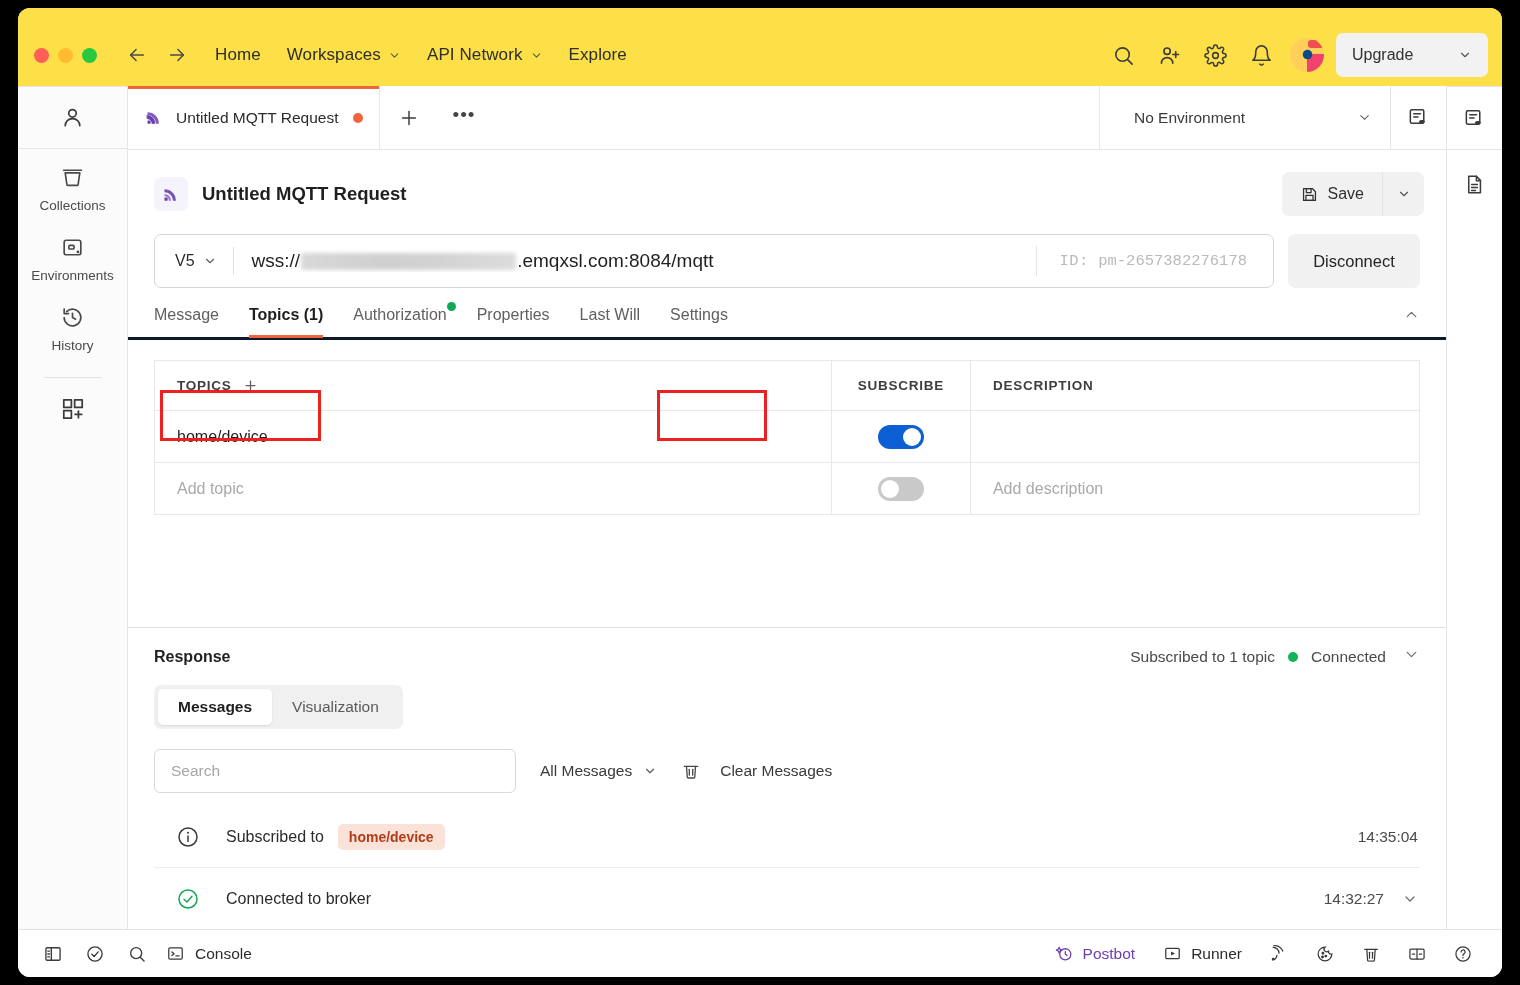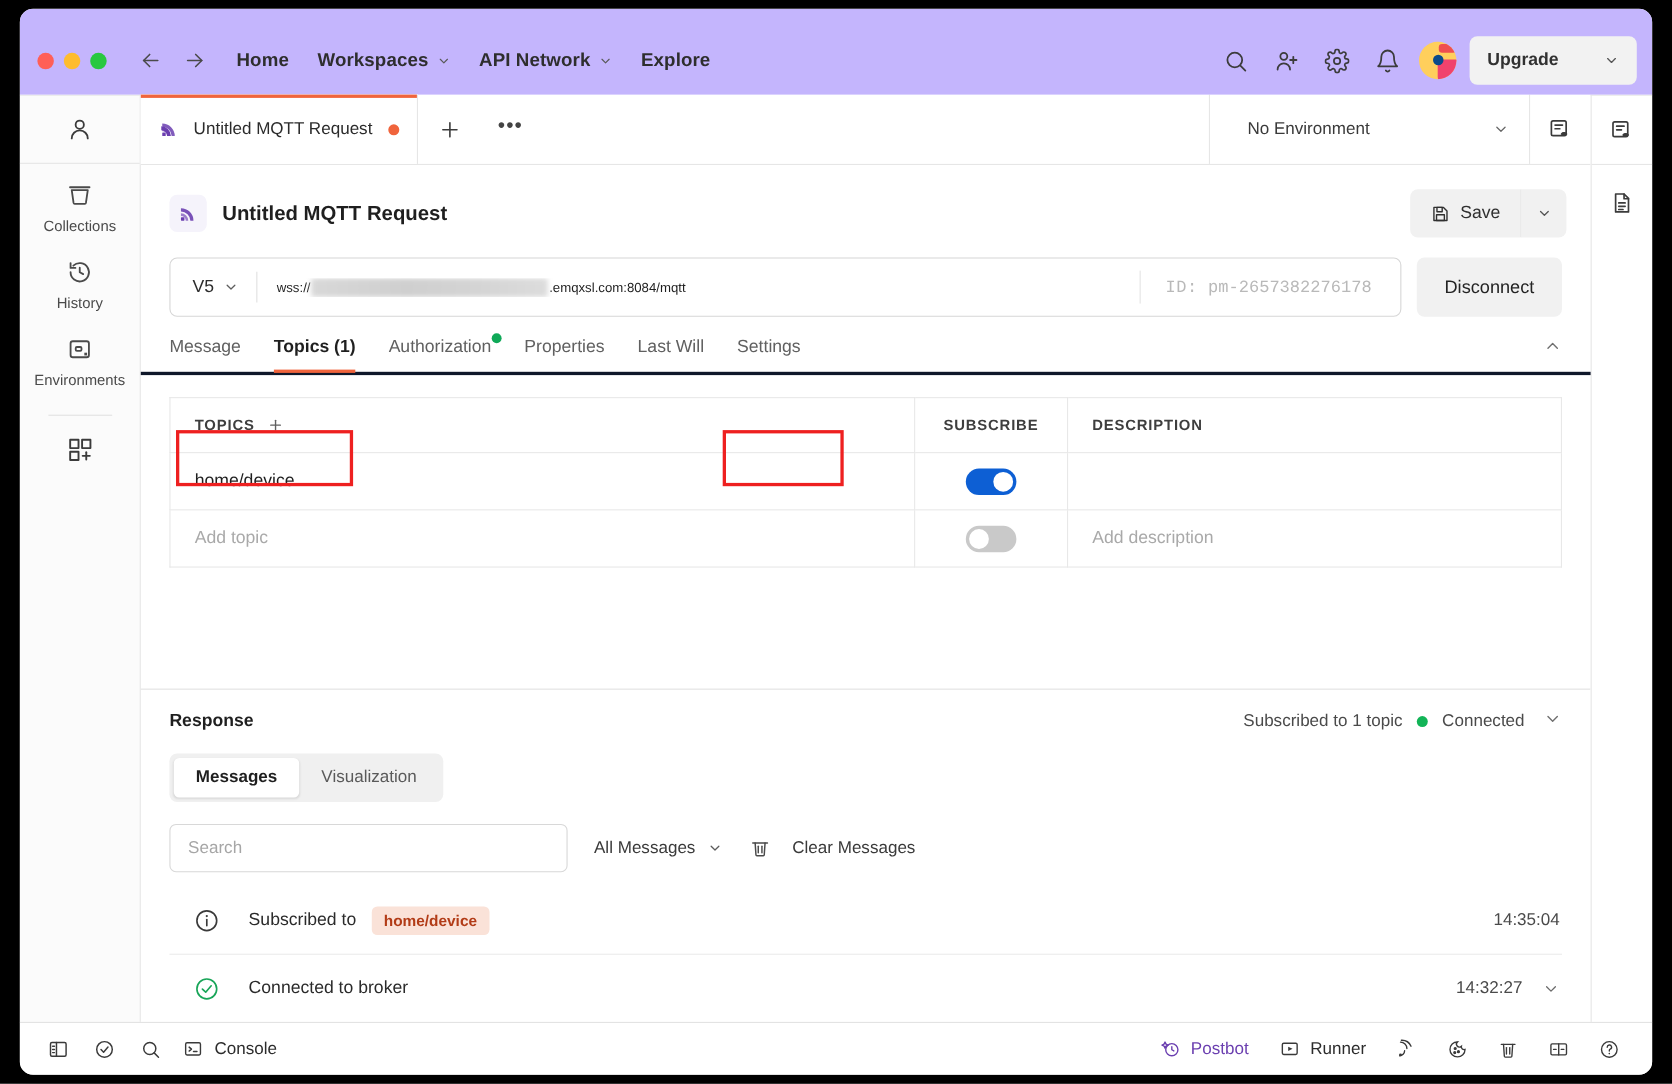--- a/index.html
+++ b/index.html
@@ -17,27 +17,26 @@
     border-radius: 12px;
     overflow: hidden;
     display: flex;
     flex-direction: column;
     box-shadow: 0 6px 28px rgba(0,0,0,.45);
   }
 
   
   .topbar {
     height: 78px;
-    background: #c4b5fd;
+    background: #fde047;
     display: flex;
     align-items: center;
     padding: 16px 14px 0 0;
     flex: 0 0 auto;
     position: relative;
-    font-weight: bold;
   }
   .traffic { display: flex; gap: 9px; padding-left: 16px; }
   .dot { width: 15px; height: 15px; border-radius: 50%; }
   .dot.r { background: #ff5f57; }
   .dot.y { background: #febc2e; }
   .dot.g { background: #28c840; }
 
   .navarrows { display: flex; gap: 16px; margin-left: 28px; }
   .arrow { width: 24px; height: 24px; color: #4a4a4a; display: flex; align-items: center; justify-content: center; }
   .arrow svg { width: 22px; height: 22px; }
@@ -184,21 +183,21 @@
     display: flex; align-items: center; background:#fff;
   }
   .verpick {
     display:flex; align-items:center; gap: 8px;
     padding: 0 16px 0 20px; font-size: 16px; color:#2c2c2c;
     height: 100%;
   }
   .verpick svg { width: 14px; height: 14px; color:#5e5e5e; }
   .vsep { width:1px; height:28px; background:#e0e0e0; }
   .urlval {
-    flex: 1 1 auto; padding: 0 18px; font-size: 12px; color:#1f1f1f;
+    flex: 1 1 auto; padding: 0 18px; font-size: 19px; color:#1f1f1f;
     display:flex; align-items:center; white-space: nowrap; overflow:hidden;
   }
   .redact {
     display:inline-block; height: 17px; width: 215px;
     background: linear-gradient(90deg,#d8d8d8,#cfcfcf 40%,#d4d4d4 70%,#dcdcdc);
     filter: blur(2.2px);
     border-radius: 2px;
     margin: 0 1px;
     vertical-align: middle;
   }
@@ -462,34 +461,34 @@
       <div class="rail-item">
         <svg viewBox="0 0 24 24" fill="none" stroke="currentColor" stroke-width="1.6" stroke-linecap="round" stroke-linejoin="round">
             <line x1="3.5" y1="5" x2="20.5" y2="5"></line>
             <path d="M5 7.5h14l-1.6 11.2a1 1 0 0 1-1 .8H7.6a1 1 0 0 1-1-.8z"></path>
           </svg>
         <span>Collections</span>
       </div>
 
       <div class="rail-item">
         <svg viewBox="0 0 24 24" fill="none" stroke="currentColor" stroke-width="1.6" stroke-linecap="round" stroke-linejoin="round">
+            <rect x="4" y="5" width="16" height="14" rx="2"></rect>
+            <rect x="8.5" y="10" width="5" height="3.4" rx="1"></rect>
+            <rect x="16" y="15" width="2.4" height="2.4" fill="currentColor" stroke="none"></rect>
+          </svg>
+        <span>Environments</span>
+      </div>
+
+      <div class="rail-item">
+        <svg viewBox="0 0 24 24" fill="none" stroke="currentColor" stroke-width="1.6" stroke-linecap="round" stroke-linejoin="round">
             <path d="M4 12a8 8 0 1 0 2.4-5.7"></path>
             <polyline points="4 4 4 8.2 8.2 8.2"></polyline>
             <polyline points="12 8 12 12 15 13.6"></polyline>
           </svg>
         <span>History</span>
-      </div>
-
-      <div class="rail-item">
-        <svg viewBox="0 0 24 24" fill="none" stroke="currentColor" stroke-width="1.6" stroke-linecap="round" stroke-linejoin="round">
-            <rect x="4" y="5" width="16" height="14" rx="2"></rect>
-            <rect x="8.5" y="10" width="5" height="3.4" rx="1"></rect>
-            <rect x="16" y="15" width="2.4" height="2.4" fill="currentColor" stroke="none"></rect>
-          </svg>
-        <span>Environments</span>
       </div>
 
       <div class="rail-sep"></div>
 
       <div class="rail-item rail-plus">
         <svg viewBox="0 0 24 24" fill="none" stroke="currentColor" stroke-width="1.6" stroke-linecap="round" stroke-linejoin="round">
             <rect x="3.5" y="3.5" width="7" height="7"></rect>
             <rect x="13.5" y="3.5" width="7" height="7"></rect>
             <rect x="3.5" y="13.5" width="7" height="7"></rect>
             <line x1="17" y1="14" x2="17" y2="20"></line>

